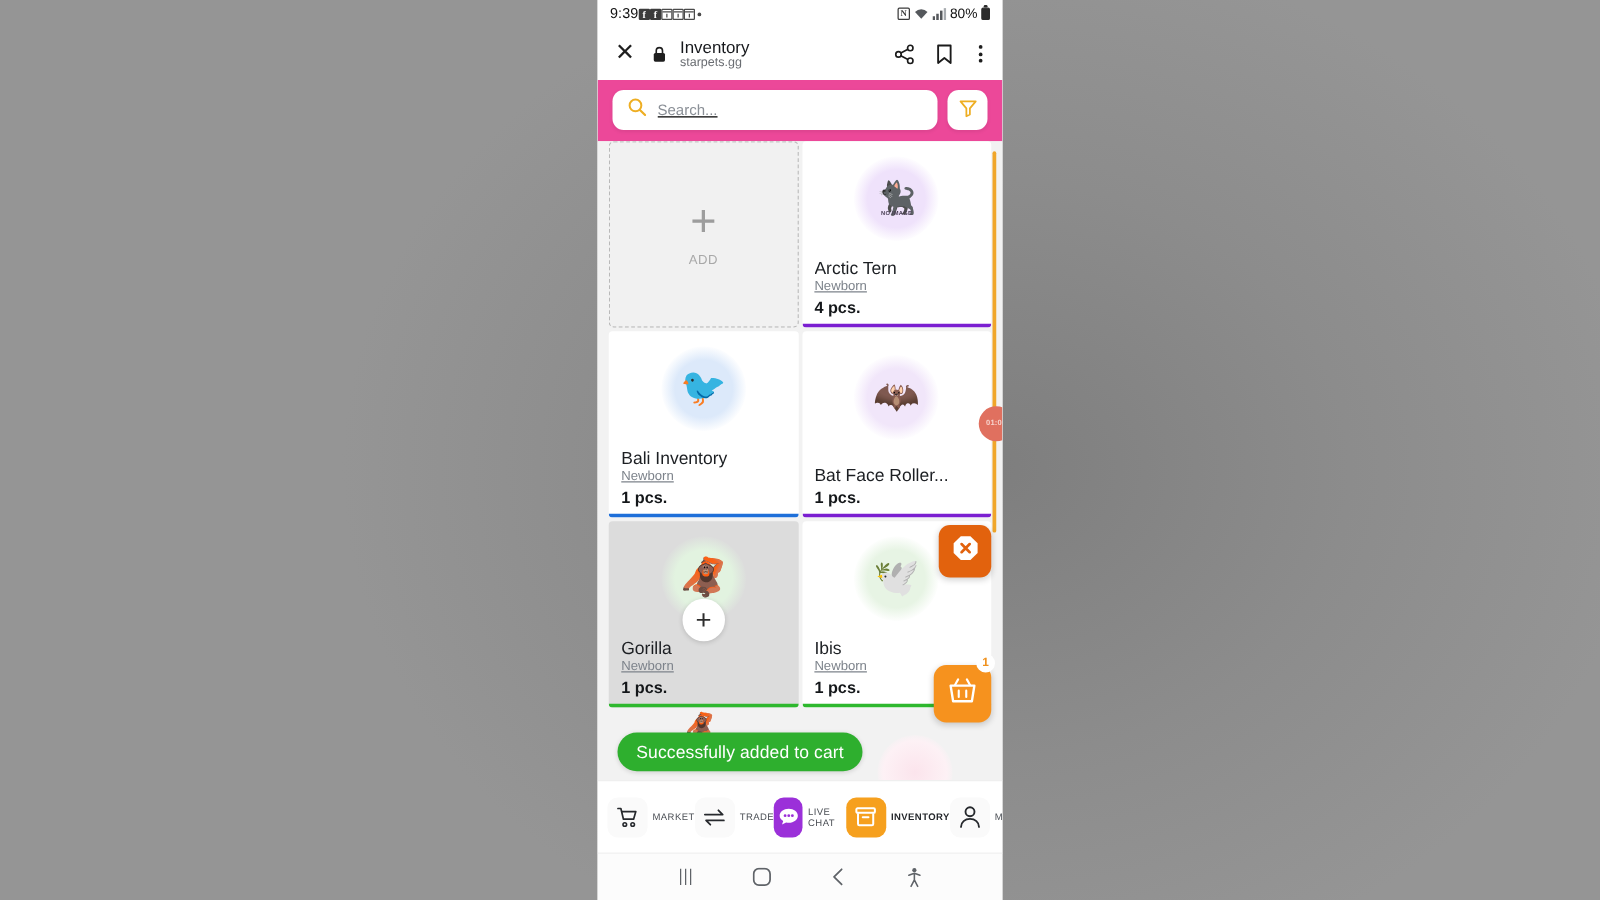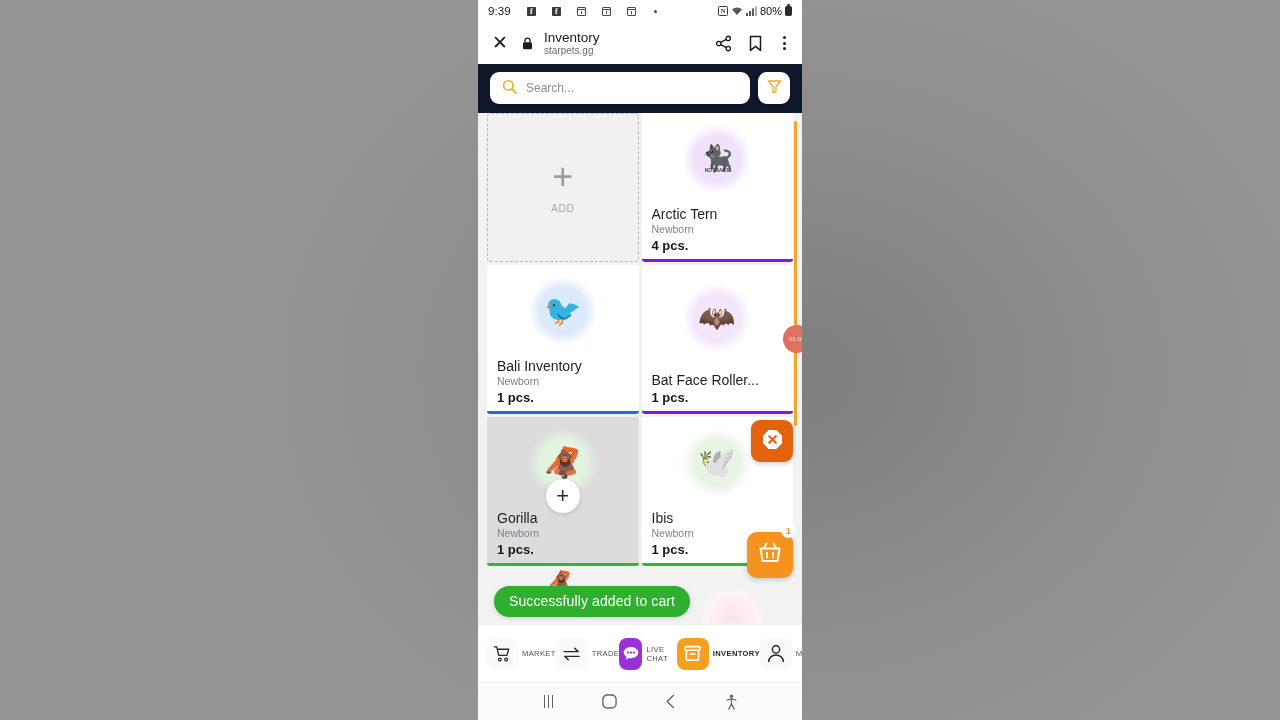--- a/index.html
+++ b/index.html
@@ -23,21 +23,21 @@
     display: flex; flex-direction: column;
   }
 
   
   .statusbar {
     height: 22px; flex: 0 0 22px;
     display: flex; align-items: center; justify-content: space-between;
     padding: 0 10px; background: #fff;
     font-size: 11px; color: #1b1b1b;
   }
-  .sb-left { display: flex; align-items: center; gap: 16px; justify-content: flex-end; }
+  .sb-left { display: flex; align-items: center; gap: 0; justify-content: flex-end; }
   .sb-time { font-size: 11.5px; font-weight: 400; color: #111; letter-spacing: .1px; }
   .sb-ic { width: 9px; height: 9px; display: inline-block; position: relative; }
   .ic-fb {
     background: #3b3b3b; border-radius: 1px; color: #fff;
     font-size: 8px; line-height: 9px; text-align: center;
     font-family: "Liberation Serif", serif; font-weight: 700;
   }
   .ic-app {
     border: 1.2px solid #4a4a4a; border-radius: 1px;
   }
@@ -81,21 +81,21 @@
   .dots3 { display: flex; flex-direction: column; gap: 2.4px; align-items: center; padding: 2px 4px; }
   .dots3 i { width: 3px; height: 3px; border-radius: 50%; background: #1e1e1e; display: block; }
 
   
   .webview {
     flex: 1; position: relative; background: #f6f6f6; overflow: hidden;
     display: flex; flex-direction: column;
   }
   .searchrow {
     flex: 0 0 49px; display: flex; align-items: flex-start; gap: 8px;
-    padding: 8px 12px 9px 12px; background: #0f172a;
+    padding: 8px 12px 9px 12px; background: #ec4899; text-decoration: underline;
   }
   .searchbox {
     flex: 1; height: 32px; background: #fff; border-radius: 9px;
     display: flex; align-items: center; gap: 9px; padding: 0 12px;
     box-shadow: 0 1px 3px rgba(0,0,0,.07);
   }
   .searchbox input {
     border: none; outline: none; flex: 1; font-size: 12px; color: #3c3c3c;
     font-family: "Liberation Sans", sans-serif; background: transparent;
   }
@@ -122,21 +122,21 @@
     align-items: center; justify-content: center; gap: 2px;
   }
   .addplus { font-size: 36px; color: #9d9d9d; font-weight: 300; line-height: 30px; }
   .addlabel { font-size: 10.5px; color: #a8a8a8; letter-spacing: .5px; margin-top: 8px; }
 
   .card-img { flex: 1; display: flex; align-items: center; justify-content: center; position: relative; }
   .halo { width: 68px; height: 68px; border-radius: 50%; display: flex; align-items: center; justify-content: center; position: relative; }
   .halo .emo { font-size: 30px; line-height: 1; }
   .card-info { padding: 0 10px 9px 10px; }
   .card-name { font-size: 14px; color: #1c1f23; font-weight: 500; line-height: 1.15; white-space: nowrap; overflow: hidden; text-overflow: ellipsis; }
-  .card-sub { font-size: 10.5px; color: #7d838b; line-height: 1.35; }
+  .card-sub { font-size: 10.5px; color: #7d838b; line-height: 1.35; text-decoration: underline; }
   .card-qty { font-size: 13px; color: #14171a; font-weight: 700; margin-top: 2px; }
   .card-bar { position: absolute; left: 0; right: 0; bottom: 0; height: 3.5px; }
 
   .card.selected { background: #dcdcdc; }
   .plusfab {
     position: absolute; left: 50%; top: 62px; transform: translateX(-50%);
     width: 34px; height: 34px; border-radius: 50%; background: #fff;
     display: flex; align-items: center; justify-content: center;
     box-shadow: 0 1px 4px rgba(0,0,0,.16); font-size: 22px; color: #2c2c2c;
     font-weight: 300; line-height: 20px; cursor: pointer;

